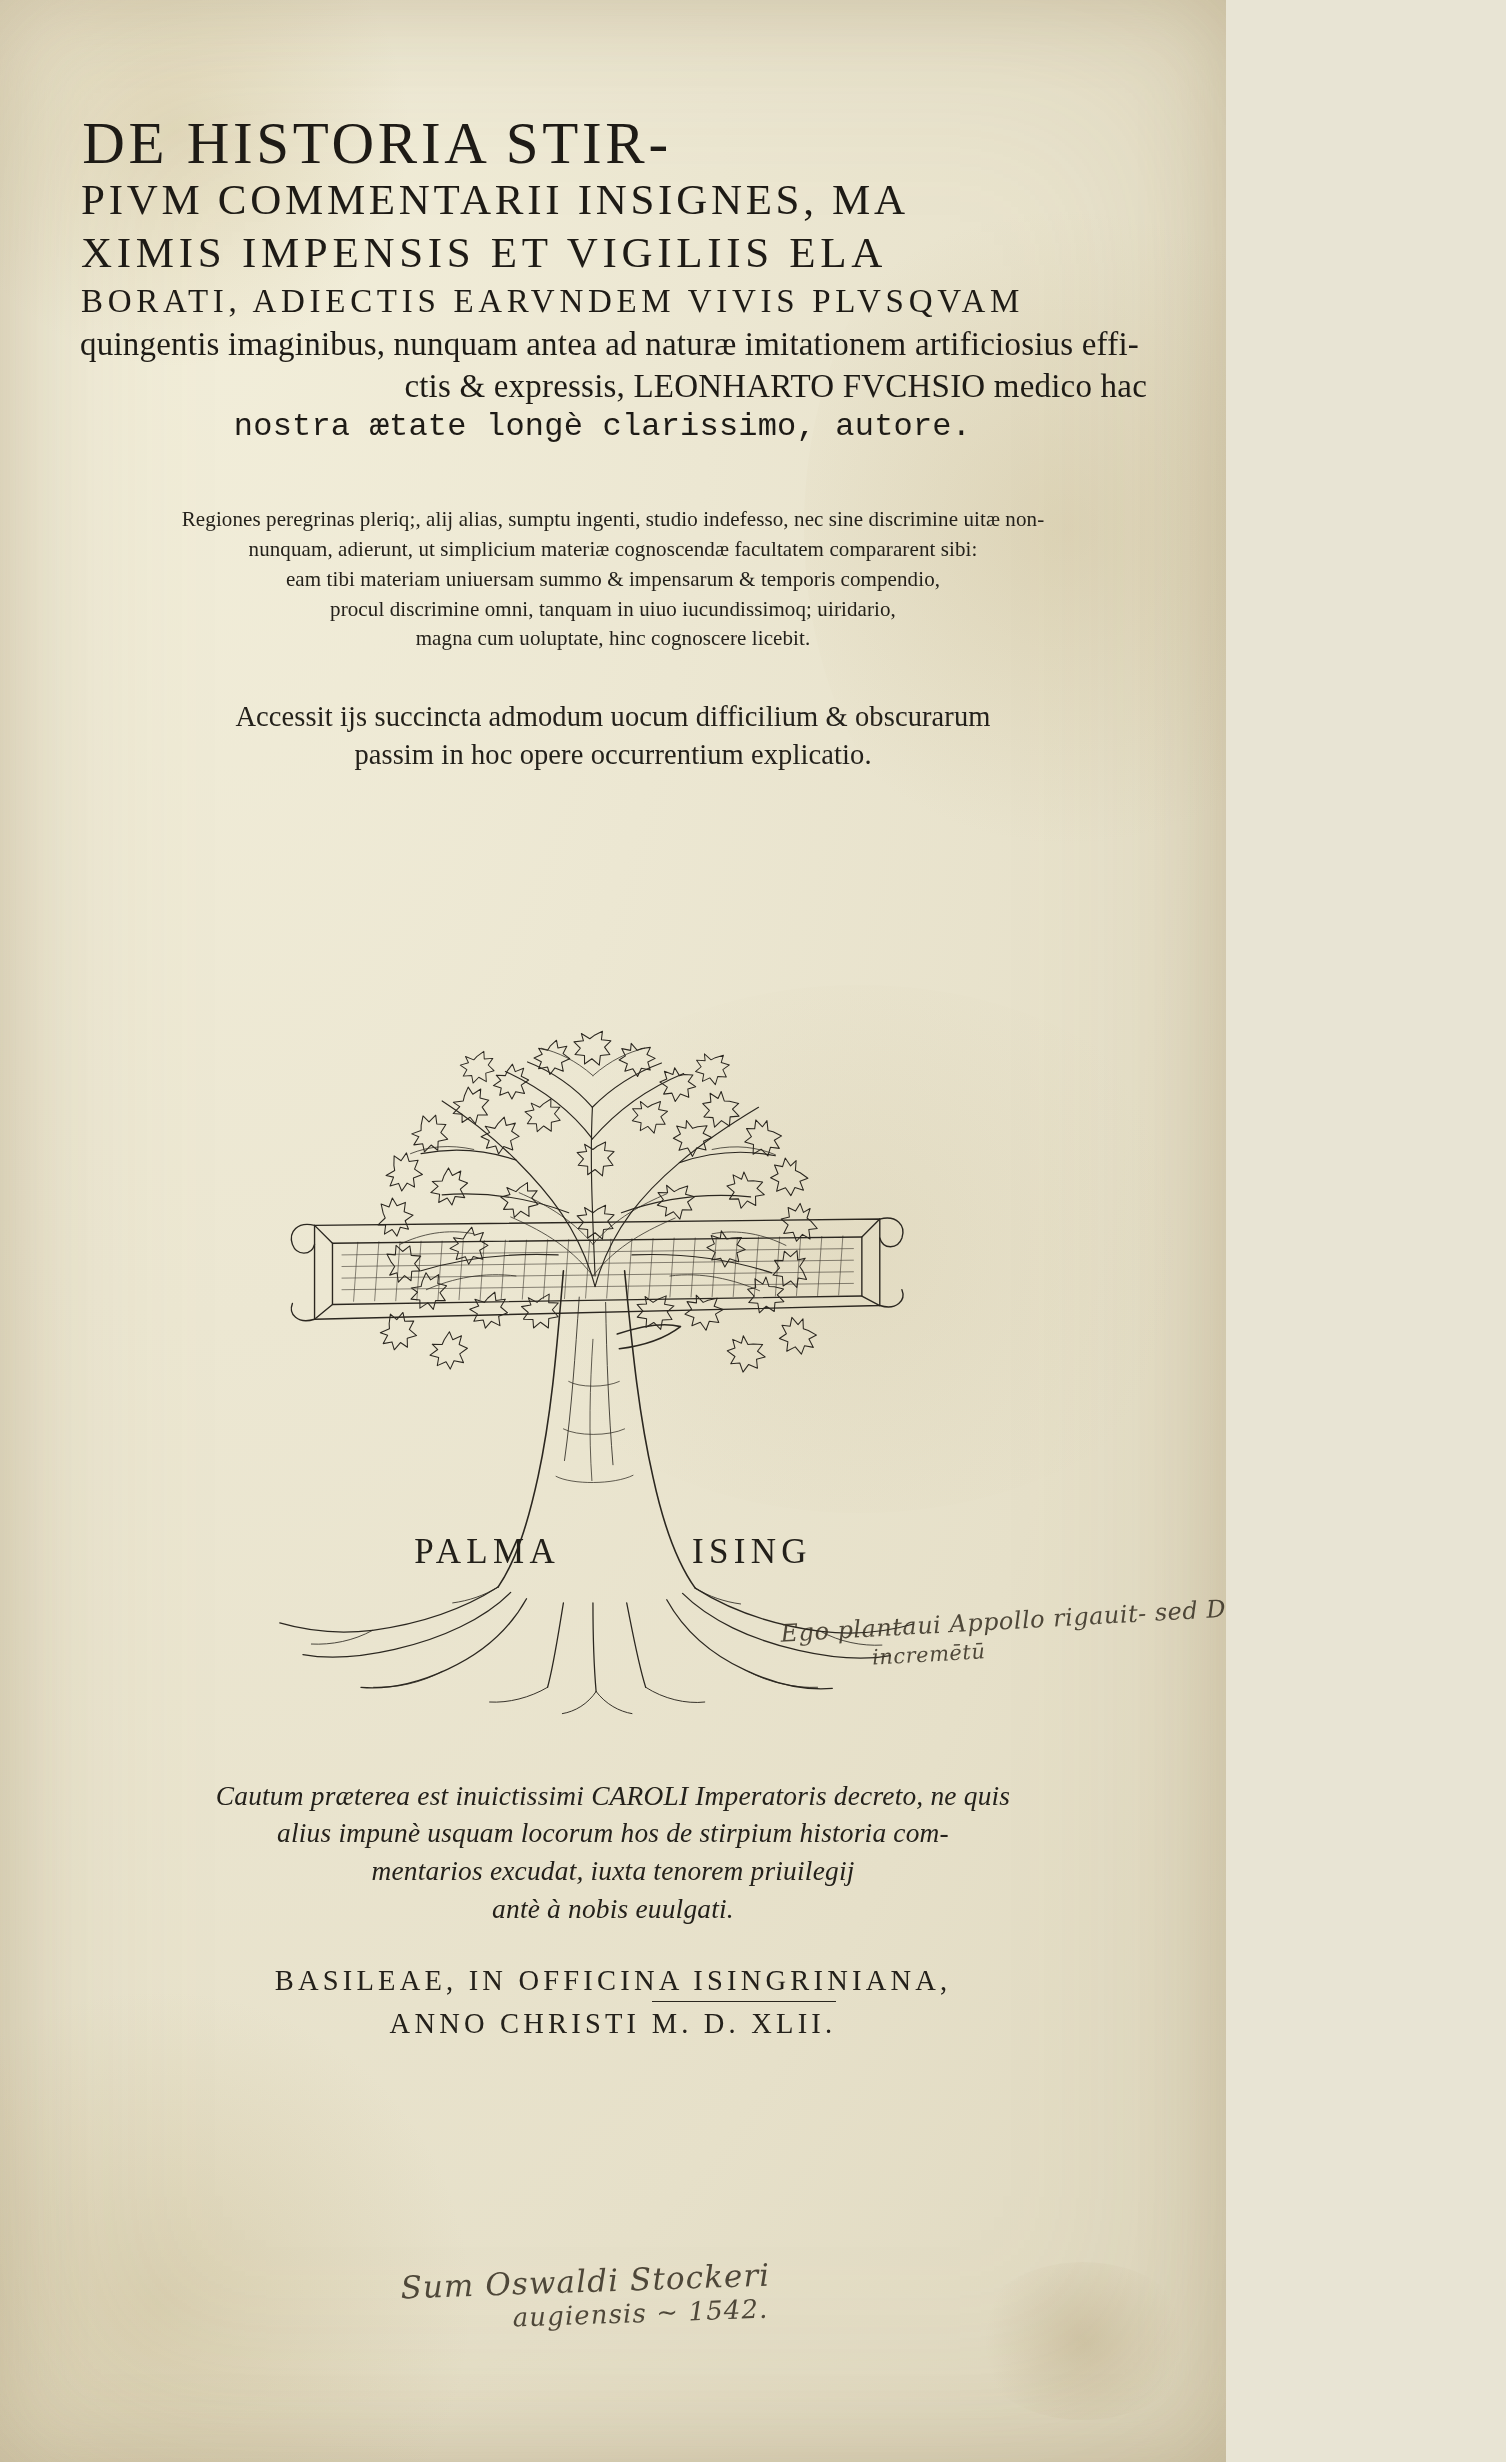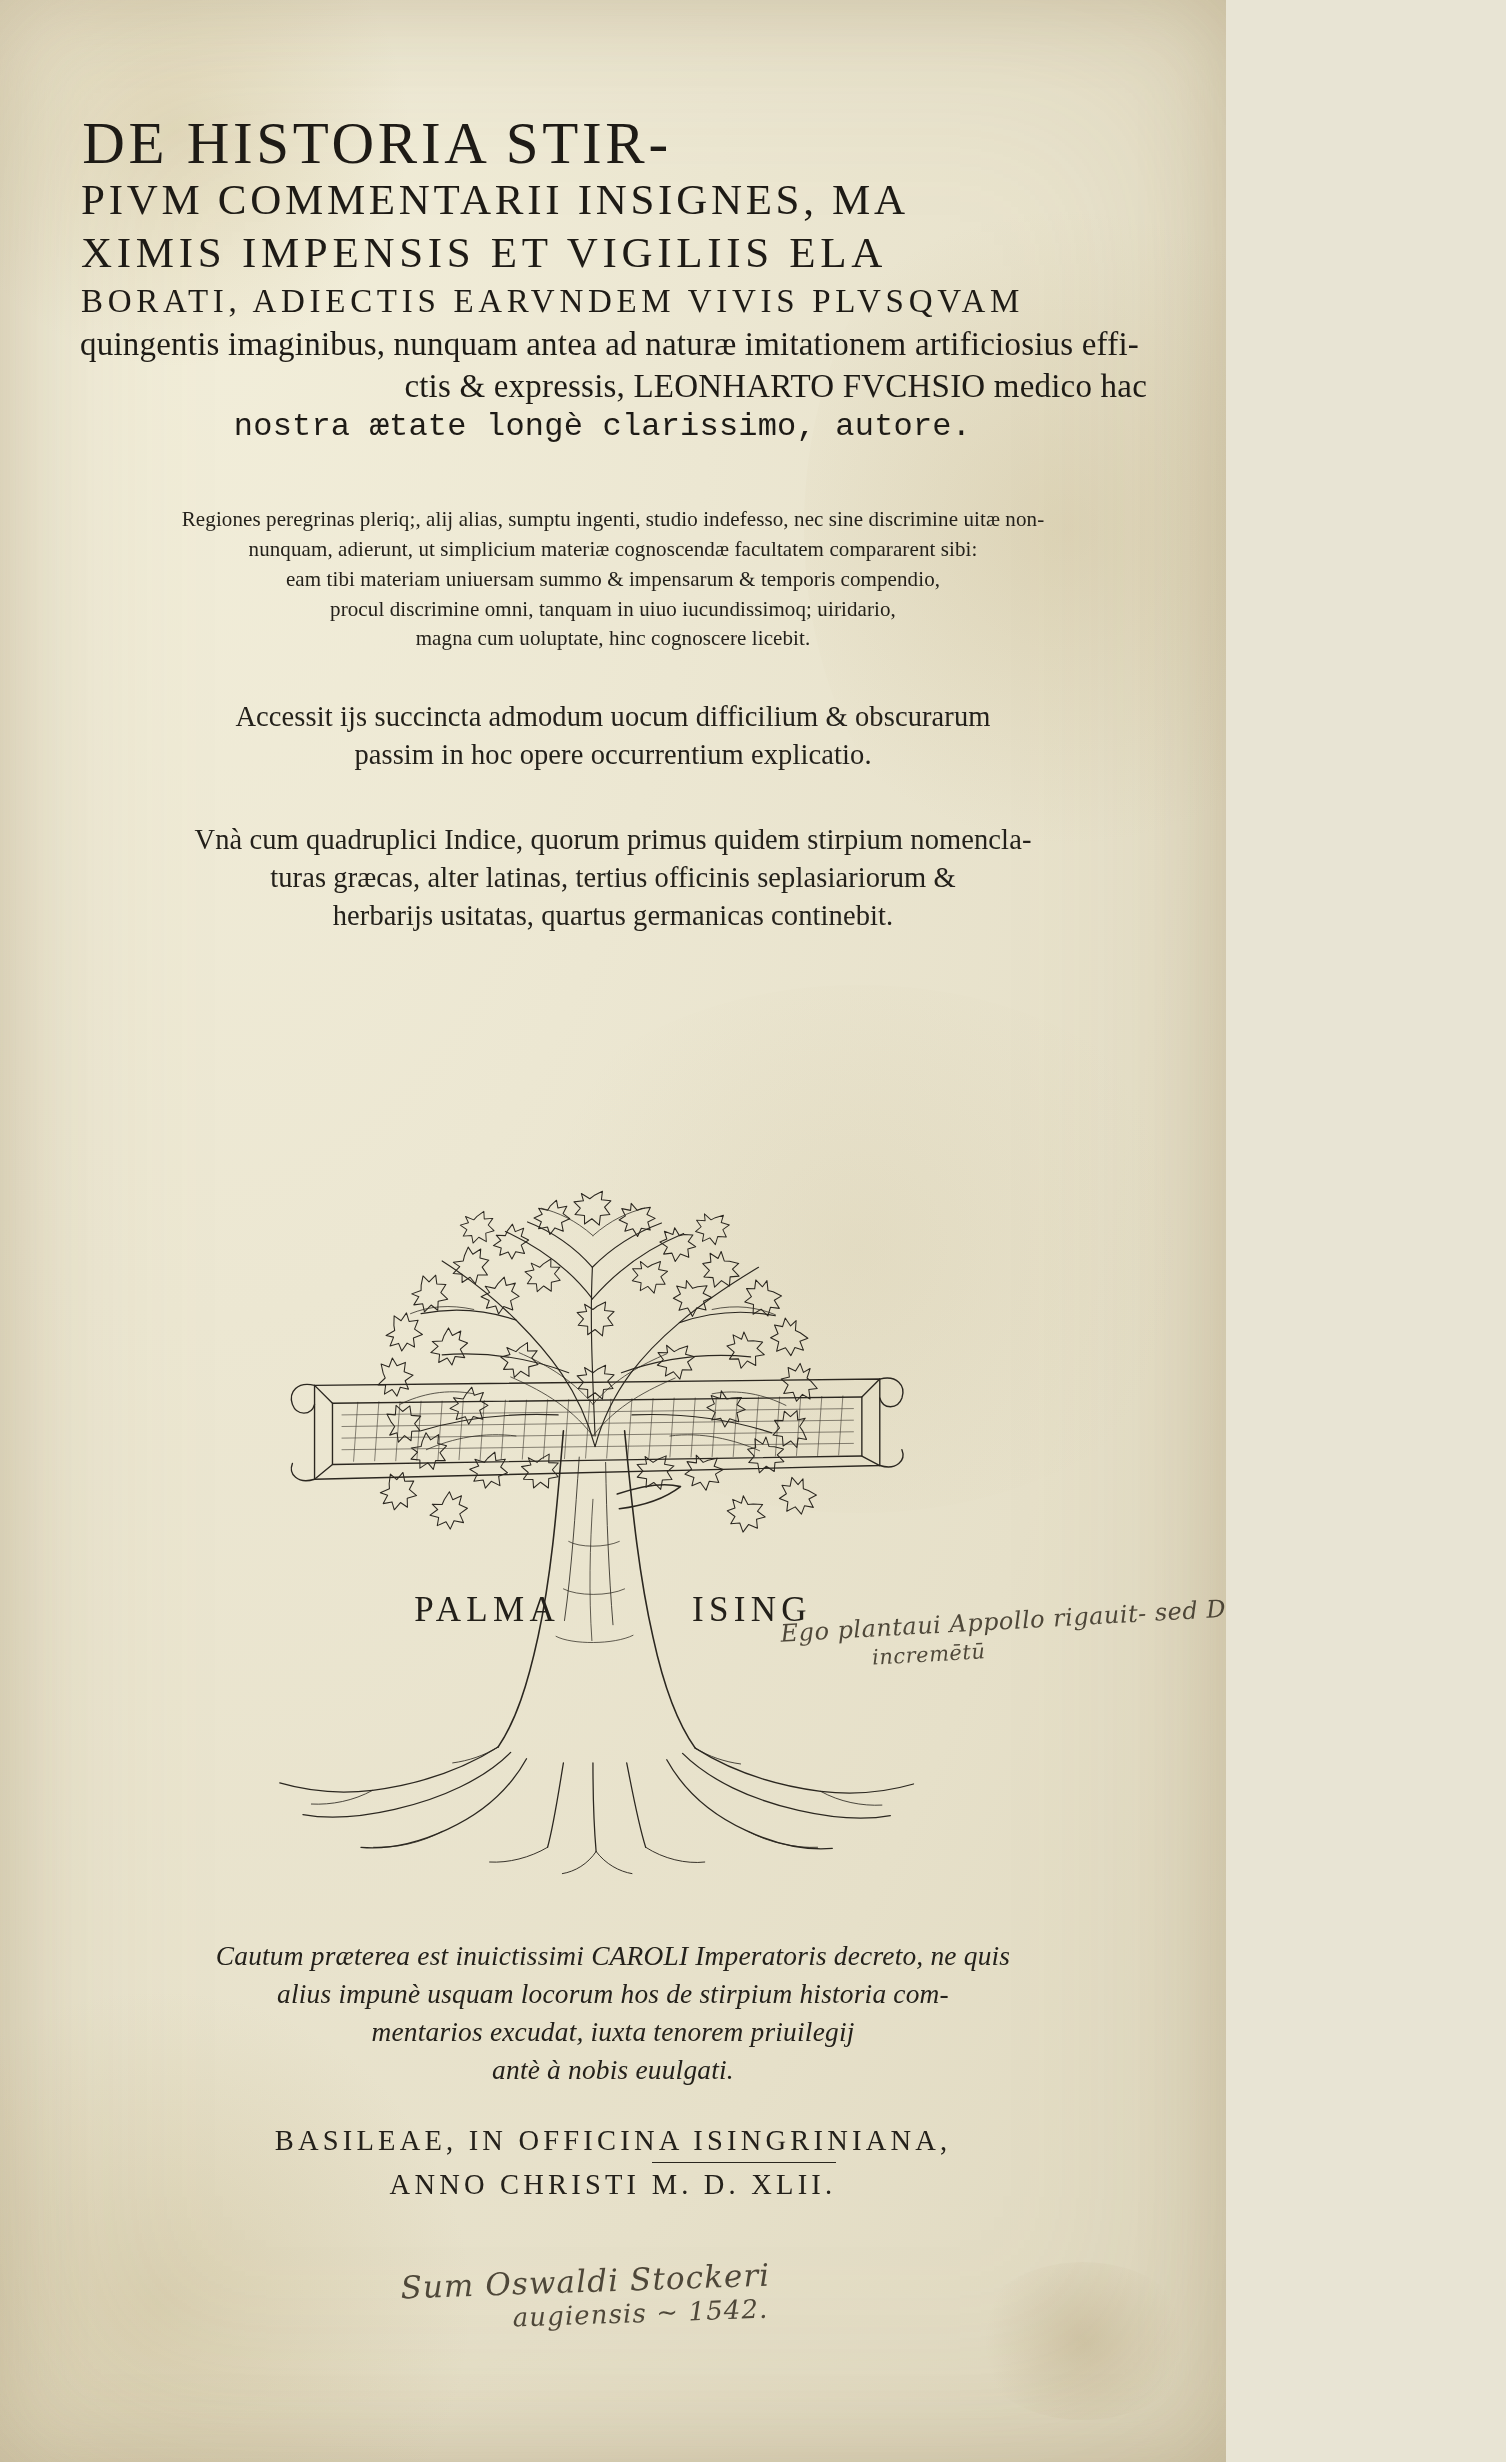--- a/index.html
+++ b/index.html
@@ -130,21 +130,21 @@
     height: 950px;
   }
   .illus {
     position: absolute;
     left: 50%;
     transform: translateX(-52%);
     top: 0;
   }
   .caption-row {
     position: absolute;
-    top: 1590px;
+    top: 1532px;
     left: 0;
     right: 0;
     z-index: 6;
     display: flex;
     justify-content: center;
     gap: 132px;
     font-size: 35px;
     letter-spacing: 5.3px;
     color: #23201a;
   }
@@ -237,25 +237,20 @@
       <div>eam tibi materiam uniuersam summo &amp; impensarum &amp; temporis compendio,</div>
       <div>procul discrimine omni, tanquam in uiuo iucundissimoq; uiridario,</div>
       <div>magna cum uoluptate, hinc cognoscere licebit.</div>
     </div>
 
     <div class="para p2">
       <div>Accessit ijs succincta admodum uocum difficilium &amp; obscurarum</div>
       <div>passim in hoc opere occurrentium explicatio.</div>
     </div>
 
-    <div class="para p3">
-      <div>Vnà cum quadruplici Indice, quorum primus quidem stirpium nomencla-</div>
-      <div>turas græcas, alter latinas, tertius officinis seplasiariorum &amp;</div>
-      <div>herbarijs usitatas, quartus germanicas continebit.</div>
-    </div>
 
     <div class="illus-wrap">
       <svg class="illus" width="897" height="928" viewBox="0 0 1700 1760">
         <g stroke="#2b2720" fill="none" stroke-width="2.2" stroke-linecap="round" stroke-linejoin="round">
 
           <g id="canopy">
 
             <path d="M850 900 C 820 790 760 720 700 660 C 655 615 610 580 560 548"></path>
             <path d="M850 900 C 880 790 945 720 1010 665 C 1060 622 1110 590 1160 560"></path>
             <path d="M850 880 C 845 760 840 660 845 560"></path>

